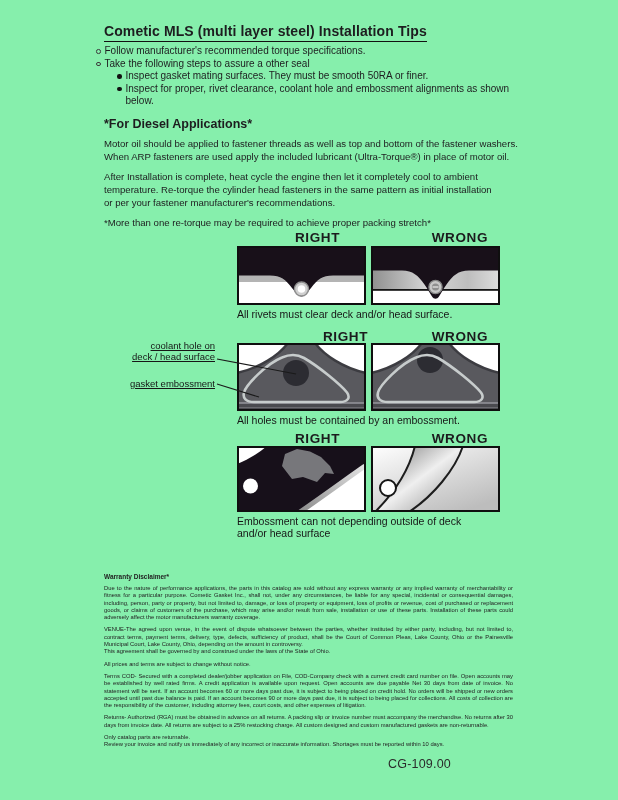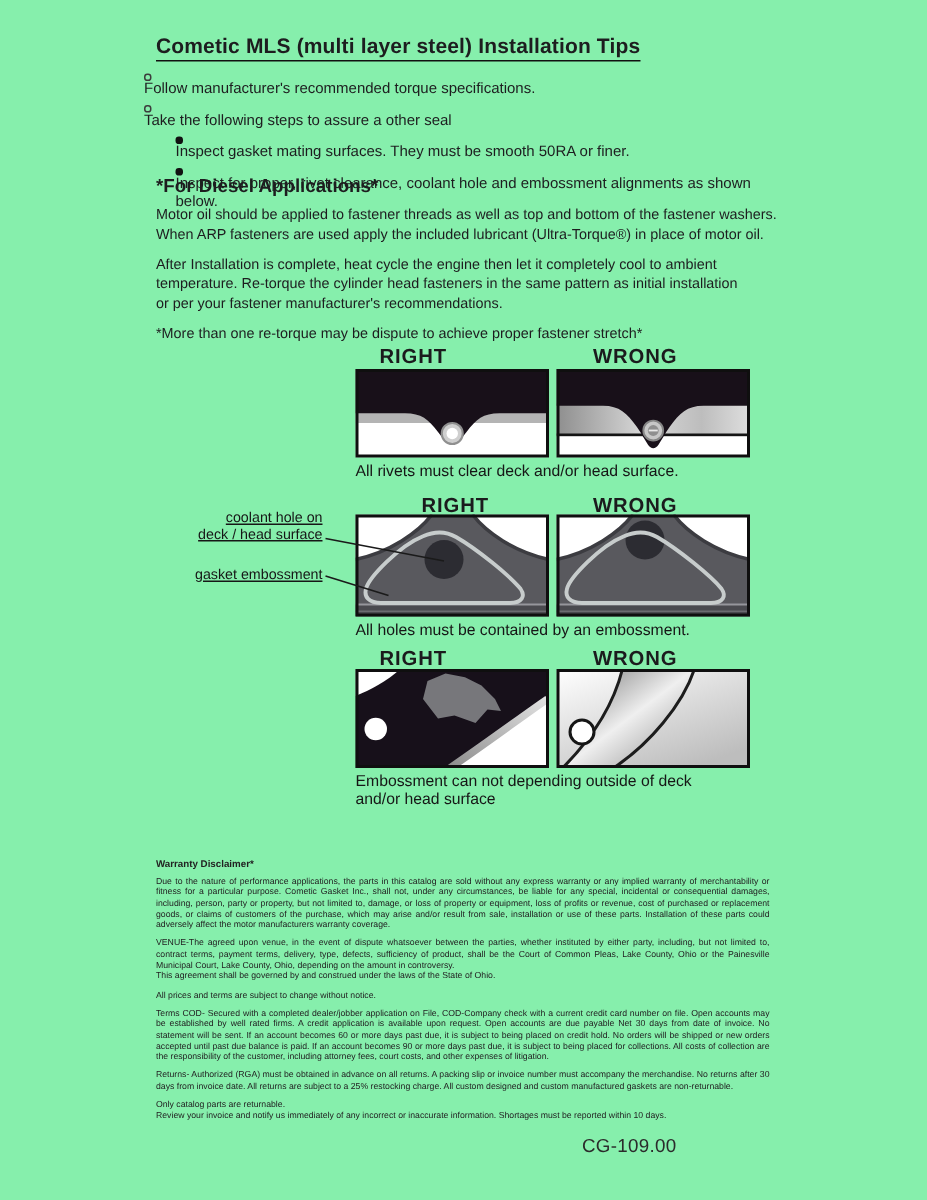--- a/index.html
+++ b/index.html
@@ -7,35 +7,35 @@
   body { font-family:"Liberation Sans", sans-serif; color:#1d1d1f; position:relative; }
   .page { position:absolute; inset:0; background:#86efac; overflow:hidden; }
 
   
   .title-wrap { position:absolute; left:104px; top:22px; }
   .title { display:inline-block; font-size:14px; font-weight:bold; letter-spacing:0.1px;
            border-bottom:1.6px solid #111; padding-bottom:2px; }
 
   
   .bullets { position:absolute; left:96px; top:45px; width:430px; font-size:10px; line-height:12.6px; }
-  .b-row { display:flex; align-items:flex-start;flex-direction:column; }
+  .b-row { display:flex; align-items:flex-start; }
   .b-row.sub { margin-left:21px; }
   .b-open { width:4.5px; height:4.5px; border:1px solid #3c3c3c; border-radius:50%;
             margin:4px 4px 0 0; flex:0 0 auto; }
   .b-fill { width:4.5px; height:4.5px; background:#111; border-radius:50%;
             margin:4px 4px 0 0; flex:0 0 auto; }
 
   
   .diesel { position:absolute; left:104px; top:117px; width:418px; }
   .d-head { font-size:12.5px; font-weight:bold; margin-bottom:6px; }
   .d-par  { font-size:9.6px; line-height:13px; margin-bottom:7px; white-space:nowrap; }
 
   
   .diagrams { position:absolute; left:104px; top:228px; width:414px; height:316px; }
-  .dg-label { position:absolute; width:129px; text-align:center; font-size:13.5px;
+  .dg-label { position:absolute; width:129px; text-align:right; font-size:13.5px;
               font-weight:bold; letter-spacing:0.6px; color:#1b1b1d; }
   .dg-box { position:absolute; display:block; }
   .dg-caption { position:absolute; font-size:10.5px; line-height:12px; color:#161616; }
   .side-label { position:absolute; left:0; width:111px; text-align:right;
                 font-size:9.5px; line-height:11.3px; color:#161616;text-decoration:underline; }
   .dg-lines { position:absolute; left:0; top:0; z-index:5; pointer-events:none; }
 
   
   .legal { position:absolute; left:104px; top:573px; width:409px; color:#222; }
   .l-head { font-size:6.5px; font-weight:bold; margin-bottom:5px; }
@@ -76,21 +76,21 @@
     <div class="d-head">*For Diesel Applications*</div>
     <div class="d-par">
       <div>Motor oil should be applied to fastener threads as well as top and bottom of the fastener washers.</div>
       <div>When ARP fasteners are used apply the included lubricant (Ultra-Torque®) in place of motor oil.</div>
     </div>
     <div class="d-par">
       <div>After Installation is complete, heat cycle the engine then let it completely cool to ambient</div>
       <div>temperature. Re-torque the cylinder head fasteners in the same pattern as initial installation</div>
       <div>or per your fastener manufacturer's recommendations.</div>
     </div>
-    <div class="d-par">*More than one re-torque may be dispute to achieve proper fastener stretch*</div>
+    <div class="d-par">*More than one re-torque may be required to achieve proper packing stretch*</div>
   </div>
 
   <div class="diagrams">
 
     <div class="dg-label" style="left:107px; top:2px;">RIGHT</div>
     <div class="dg-label" style="left:255px; top:2px;">WRONG</div>
 
     <svg class="dg-box" style="left:133px; top:18px;" width="129" height="59" viewBox="0 0 129 59">
       <rect width="129" height="59" fill="#ffffff"></rect>
       <rect x="0" y="28" width="129" height="8" fill="#b4b4b4"></rect>

